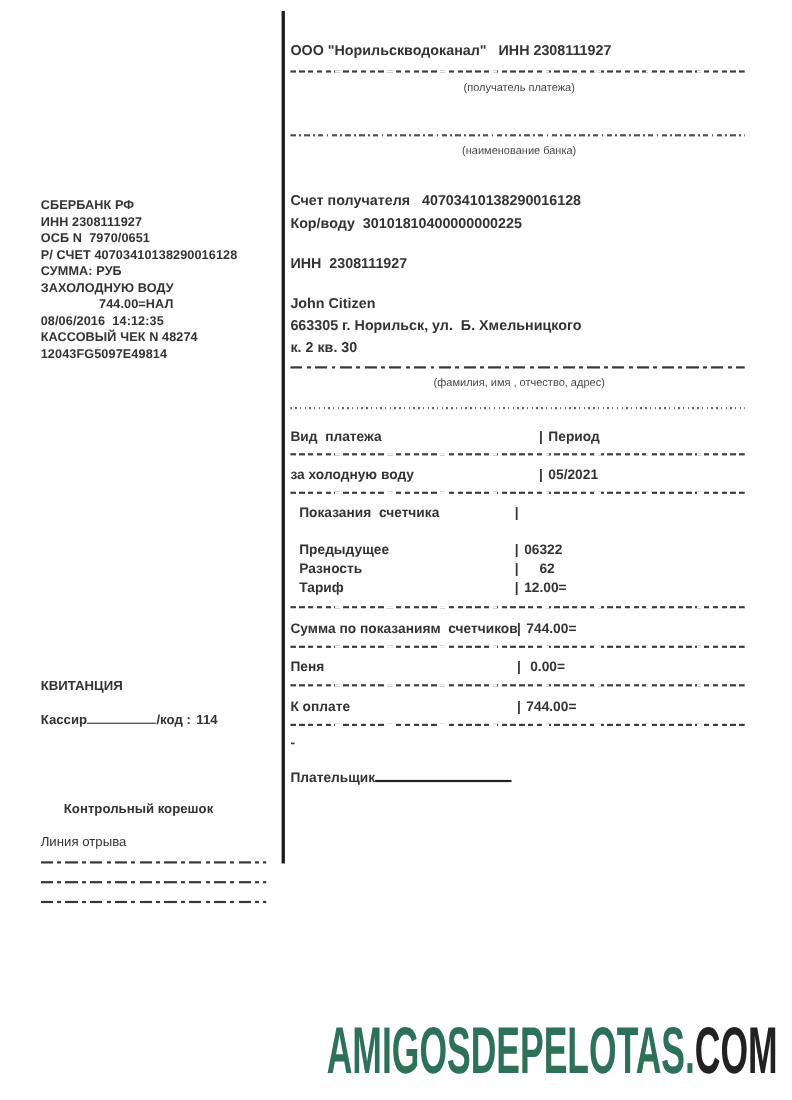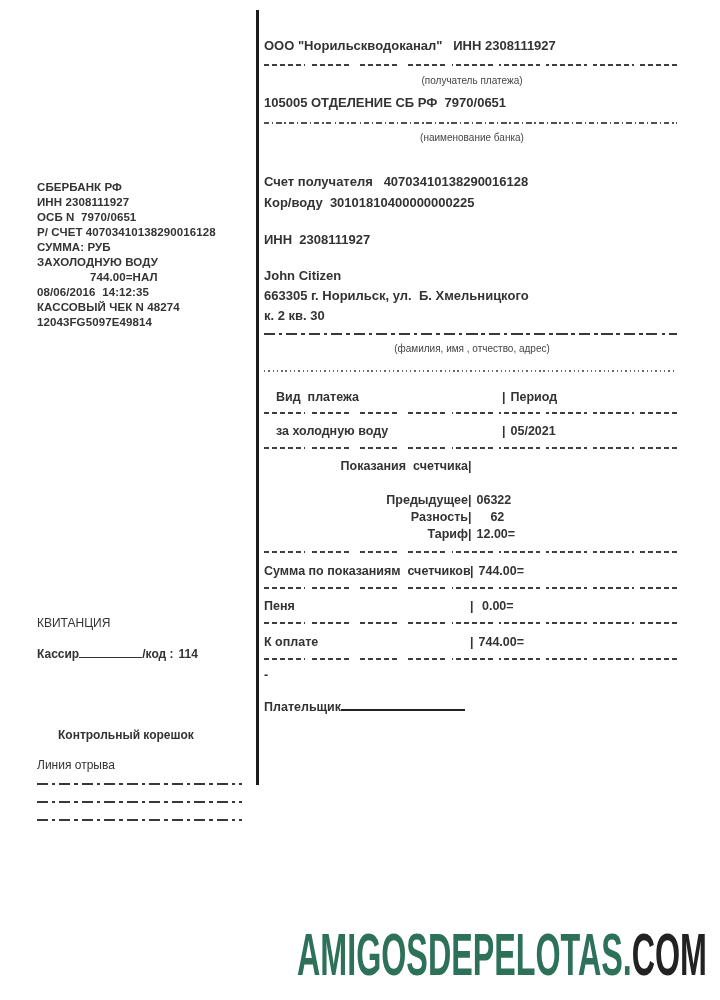--- a/index.html
+++ b/index.html
@@ -6,21 +6,21 @@
   .page{position:relative;width:720px;height:1000px;background:#fff;overflow:hidden;
         font-family:"Liberation Sans",sans-serif;color:#333;}
   .abs{position:absolute;}
   .vline{position:absolute;left:256px;top:10px;width:3px;height:775px;background:#1c1c1c;}
 
   
   .left-bank{left:37px;top:180px;width:218px;font-size:11.5px;line-height:15px;
              font-weight:600;letter-spacing:.1px;color:#333;}
   .ll{white-space:pre;}
   .amount{padding-left:53px;}
-  .kvit{left:37px;top:616px;font-size:12px;font-weight:400;}
+  .kvit{left:37px;top:616px;font-size:12px;font-weight:700;}
   .cashier{left:37px;top:646px;font-size:12px;font-weight:600;white-space:pre;}
   .blank-c{display:inline-block;width:63px;height:11px;border-bottom:1.6px solid #333;}
   .code-val{margin-left:5px;}
   .ctrl{left:37px;top:728px;font-size:12px;font-weight:600;padding-left:21px;}
   .tear{left:37px;top:758px;font-size:12px;font-weight:400;}
 
   
   .rule{position:absolute;height:2px;}
   .da{background-image:
       repeating-linear-gradient(90deg, transparent 0 41px, #fff 41px 47px),
@@ -37,23 +37,23 @@
   .bl{left:37px;width:205px;}
 
   
   .r{position:absolute;left:264px;width:416px;font-size:12.5px;font-weight:600;
      white-space:pre;color:#333;}
   .cap{text-align:center;font-size:10px;font-weight:500;color:#454545;white-space:normal;}
   .cap3{padding-right:88px;}
   .b{font-weight:700;font-size:13px;}
   .big{font-size:13px;}
   .lbl{display:inline-block;}
-  .w226{width:226px;margin-left:12px;}
+  .w226{width:226px;}
   .w206{width:206px;}
-  .mind{margin-left:8px;width:196px;text-align:right;}
+  .mind{margin-left:8px;width:196px;}
   .pipe{display:inline-block;}
   .val{margin-left:5px;}
   .sig{display:inline-block;width:124px;height:12px;border-bottom:2px solid #222;}
 
   
   .wm{position:absolute;left:297px;top:928px;width:412px;height:54px;}
 </style>
 </head>
 <body>
 
@@ -82,21 +82,20 @@
   <div class="abs tear">Линия отрыва</div>
 
   <div class="rule dc bl" style="top:783px"></div>
   <div class="rule dc bl" style="top:801px"></div>
   <div class="rule dc bl" style="top:819px"></div>
 
   <div class="r big" style="top:38px">ООО "Норильскводоканал"   ИНН 2308111927</div>
   <div class="rule da rr" style="top:64px"></div>
   <div class="r cap" style="top:75px">(получатель платежа)</div>
 
-  <div class="r big" style="top:95px">105005 ОТДЕЛЕНИЕ СБ РФ  7970/0651</div>
   <div class="rule db rr" style="top:122px"></div>
   <div class="r cap" style="top:132px">(наименование банка)</div>
 
   <div class="r big" style="top:174px">Счет получателя   40703410138290016128</div>
   <div class="r big" style="top:195px">Кор/воду  30101810400000000225</div>
 
   <div class="r big" style="top:232px">ИНН  2308111927</div>
 
   <div class="r b" style="top:268px">John Citizen</div>
   <div class="r b" style="top:288px">663305 г. Норильск, ул.  Б. Хмельницкого</div>

